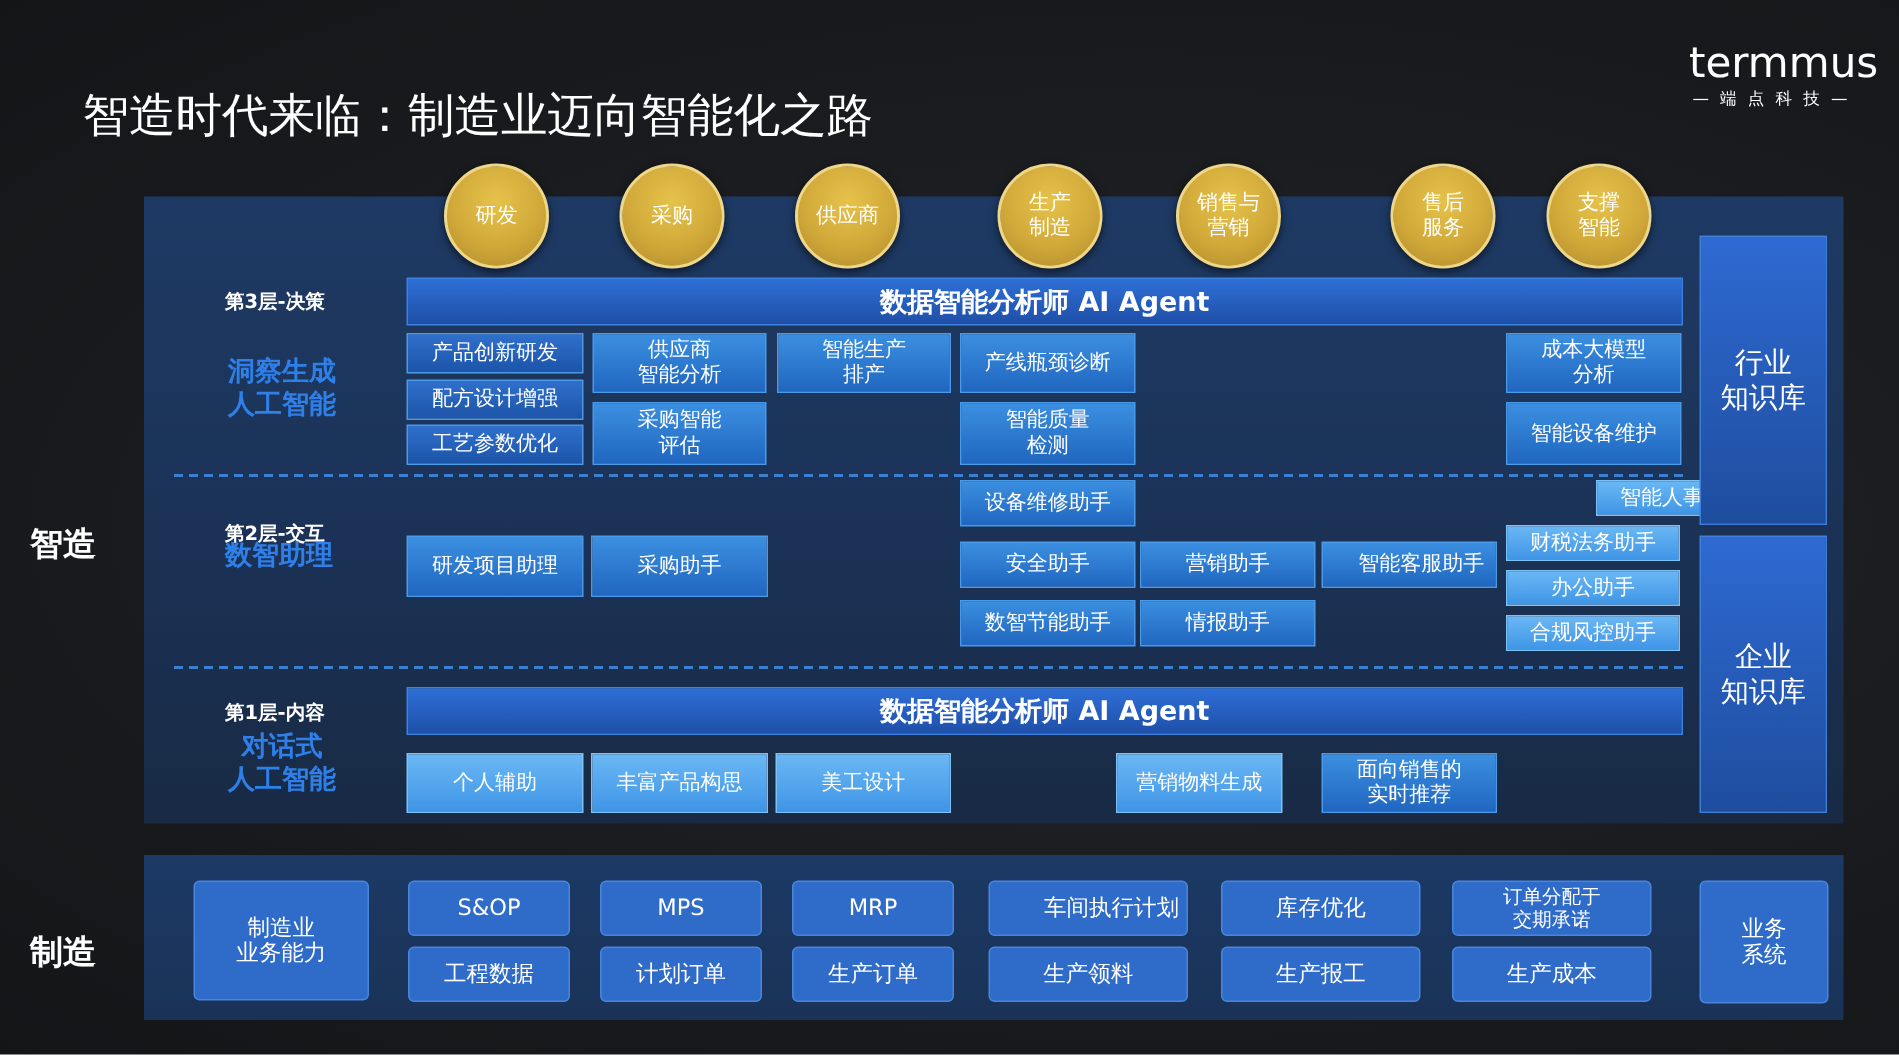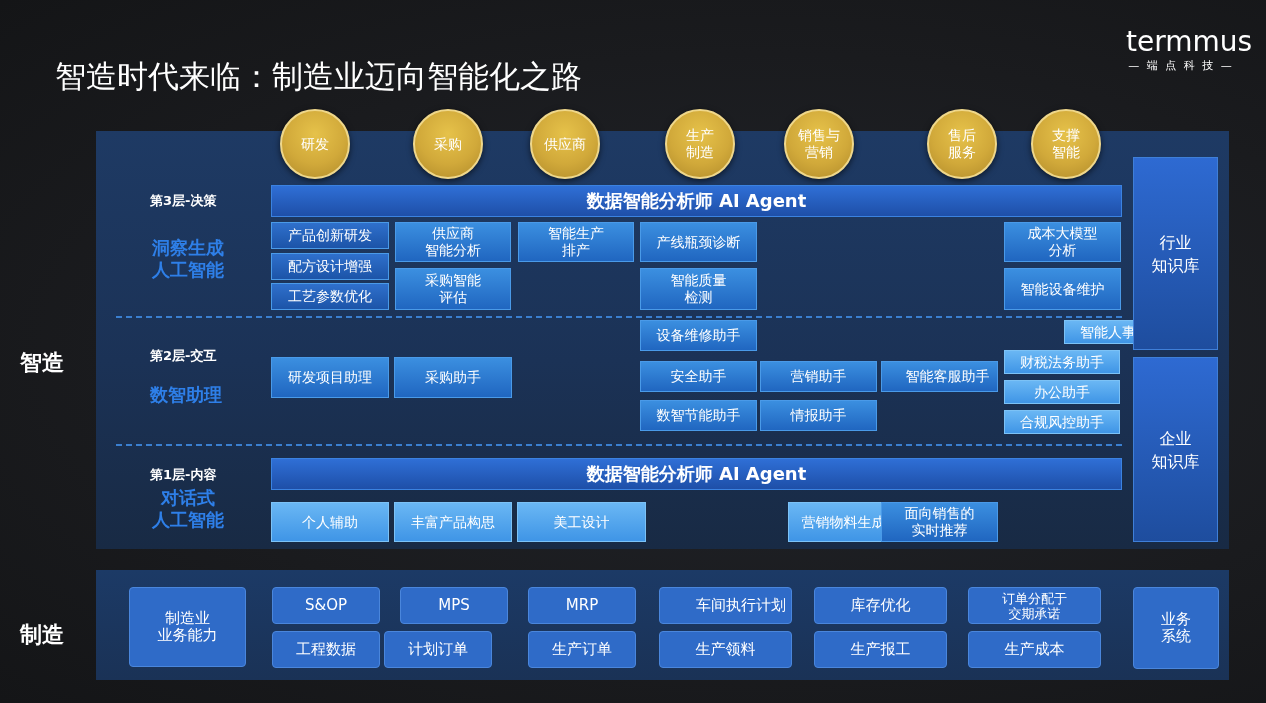--- a/index.html
+++ b/index.html
@@ -24,41 +24,41 @@
   .agent{height:32px;background:linear-gradient(180deg,#2f6fd6,#1e4fa8);border:1px solid #3b82e0;
     display:flex;align-items:center;justify-content:center;font-size:18px;font-weight:bold;color:#fff;}
   .box{background:linear-gradient(180deg,#3b8fe0,#2066c0);border:1px solid #4a9ae8;
     display:flex;align-items:center;justify-content:center;text-align:center;
     font-size:14px;line-height:17px;color:#fff;white-space:pre-line;}
   .box.dark{background:linear-gradient(180deg,#2f70cc,#1c54a8);}
   .box.light{background:linear-gradient(180deg,#6ab7f4,#3f95e6);border-color:#7cc2f6;}
   .dash{height:0;border-top:2px dashed #3a7fd0;left:116px;width:1006px;}
   .kb{background:linear-gradient(180deg,#2e6ad2,#1e4d9e);border:1px solid #3f7fd8;
     display:flex;align-items:center;justify-content:center;text-align:center;
-    font-size:16px;line-height:23px;white-space:pre-line;color:#fff;}
+    font-size:19px;line-height:23px;white-space:pre-line;color:#fff;}
   .bbox{background:#2f6bc8;border:1px solid #4a86dc;border-radius:4px;
     display:flex;align-items:center;justify-content:center;text-align:center;
     font-size:15px;line-height:17px;color:#fff;white-space:pre-line;}
 </style>
 </head>
 <body>
 
 <div class="abs title">智造时代来临：制造业迈向智能化之路</div>
 <div class="abs logo">
   <div class="brand">termmus</div>
   <div class="sub">— 端 点 科 技 —</div>
 </div>
 
 <div class="abs panel"></div>
 <div class="abs panel2"></div>
 
 <div class="abs side" style="left:20px;top:348px;">智造</div>
 <div class="abs side" style="left:20px;top:620px;">制造</div>
 
-<div class="abs circle" style="left:280px;">研发</div>
+<div class="abs circle" style="left:296px;">研发</div>
 <div class="abs circle" style="left:413px;">采购</div>
 <div class="abs circle" style="left:530px;">供应商</div>
 <div class="abs circle" style="left:665px;">生产
 制造</div>
 <div class="abs circle" style="left:784px;">销售与
 营销</div>
 <div class="abs circle" style="left:927px;text-align:center;">售后
 服务</div>
 <div class="abs circle" style="left:1031px;">支撑
 智能</div>
@@ -80,21 +80,21 @@
 <div class="abs box" style="left:640px;top:222px;width:117px;height:40px;">产线瓶颈诊断</div>
 <div class="abs box" style="left:640px;top:268px;width:117px;height:42px;">智能质量
 检测</div>
 <div class="abs box" style="left:1004px;top:222px;width:117px;height:40px;">成本大模型
 分析</div>
 <div class="abs box" style="left:1004px;top:268px;width:117px;height:42px;">智能设备维护</div>
 
 <div class="abs dash" style="top:316px;"></div>
 
 <div class="abs layer-label" style="left:150px;top:347px;">第2层-交互</div>
-<div class="abs layer-title" style="left:150px;top:384px;">数智助理</div>
+<div class="abs layer-title" style="left:150px;top:360px;">数智助理</div>
 
 <div class="abs box" style="left:271px;top:357px;width:118px;height:41px;">研发项目助理</div>
 <div class="abs box" style="left:394px;top:357px;width:118px;height:41px;">采购助手</div>
 <div class="abs box" style="left:640px;top:320px;width:117px;height:31px;">设备维修助手</div>
 <div class="abs box" style="left:640px;top:361px;width:117px;height:31px;">安全助手</div>
 <div class="abs box" style="left:760px;top:361px;width:117px;height:31px;">营销助手</div>
 <div class="abs box" style="left:881px;top:361px;width:117px;height:31px;padding-left:16px;">智能客服助手</div>
 <div class="abs box" style="left:640px;top:400px;width:117px;height:31px;">数智节能助手</div>
 <div class="abs box" style="left:760px;top:400px;width:117px;height:31px;">情报助手</div>
 <div class="abs box light" style="left:1064px;top:320px;width:116px;height:24px;">智能人事助手</div>
@@ -104,37 +104,37 @@
 
 <div class="abs dash" style="top:444px;"></div>
 
 <div class="abs layer-label" style="left:150px;top:466px;">第1层-内容</div>
 <div class="abs layer-title" style="left:140px;top:487px;width:96px;">对话式
 人工智能</div>
 <div class="abs agent" style="left:271px;top:458px;width:851px;">数据智能分析师 AI Agent</div>
 
 <div class="abs box light" style="left:271px;top:502px;width:118px;height:40px;">个人辅助</div>
 <div class="abs box light" style="left:394px;top:502px;width:118px;height:40px;">丰富产品构思</div>
-<div class="abs box light" style="left:517px;top:502px;width:129px;height:40px;">美工设计</div>
-<div class="abs box light" style="left:788px;top:502px;width:111px;height:40px;">营销物料生成</div>
+<div class="abs box light" style="left:517px;top:502px;width:117px;height:40px;">美工设计</div>
+<div class="abs box light" style="left:744px;top:502px;width:111px;height:40px;">营销物料生成</div>
 <div class="abs box" style="left:881px;top:502px;width:117px;height:40px;">面向销售的
 实时推荐</div>
 
 <div class="abs kb" style="left:1133px;top:157px;width:85px;height:193px;">行业
 知识库</div>
 <div class="abs kb" style="left:1133px;top:357px;width:85px;height:185px;">企业
 知识库</div>
 
 <div class="abs bbox" style="left:129px;top:587px;width:117px;height:80px;">制造业
 业务能力</div>
 
 <div class="abs bbox" style="left:272px;top:587px;width:108px;height:37px;">S&amp;OP</div>
 <div class="abs bbox" style="left:272px;top:631px;width:108px;height:37px;">工程数据</div>
 <div class="abs bbox" style="left:400px;top:587px;width:108px;height:37px;">MPS</div>
-<div class="abs bbox" style="left:384px;top:631px;width:108px;height:37px;">计划订单</div>
+<div class="abs bbox" style="left:400px;top:631px;width:108px;height:37px;">计划订单</div>
 <div class="abs bbox" style="left:528px;top:587px;width:108px;height:37px;">MRP</div>
 <div class="abs bbox" style="left:528px;top:631px;width:108px;height:37px;">生产订单</div>
 <div class="abs bbox" style="left:659px;top:587px;width:133px;height:37px;padding-left:31px;">车间执行计划</div>
 <div class="abs bbox" style="left:659px;top:631px;width:133px;height:37px;">生产领料</div>
 <div class="abs bbox" style="left:814px;top:587px;width:133px;height:37px;">库存优化</div>
 <div class="abs bbox" style="left:814px;top:631px;width:133px;height:37px;">生产报工</div>
 <div class="abs bbox" style="left:968px;top:587px;width:133px;height:37px;font-size:13px;line-height:15px;">订单分配于
 交期承诺</div>
 <div class="abs bbox" style="left:968px;top:631px;width:133px;height:37px;">生产成本</div>
 

